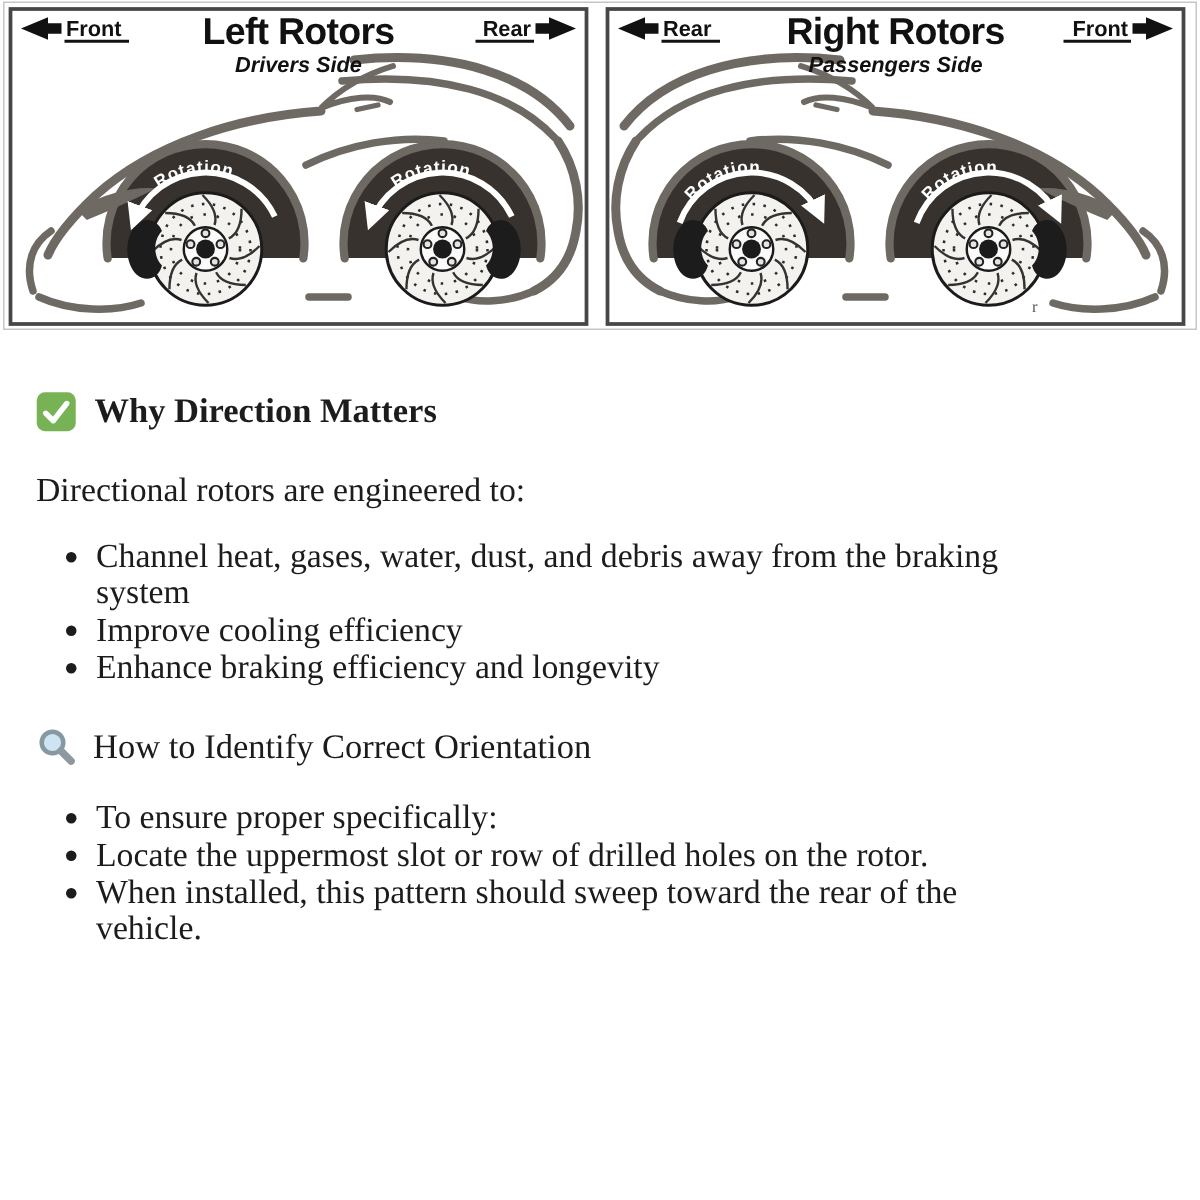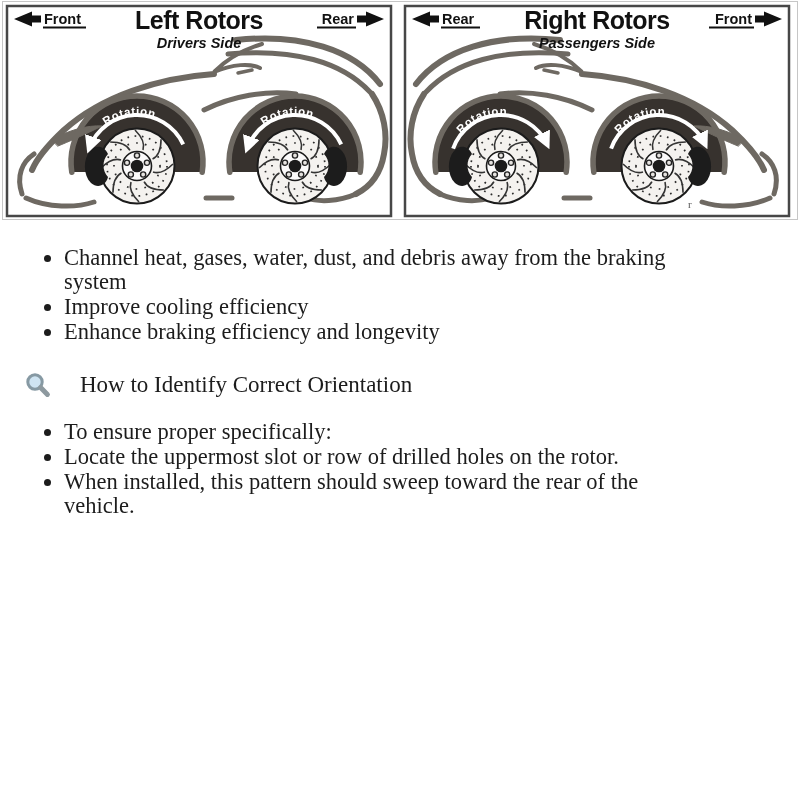--- a/index.html
+++ b/index.html
@@ -12,21 +12,21 @@
   p.intro {
     font-size:22.5px; line-height:36px; margin:16px 0 24px 0;
     max-width:730px;
   }
 
   h2.section-heading {
     display:flex; align-items:center; gap:12px;
     font-size:23px; line-height:30px; margin:26px 0 20px 0;
     font-weight:bold;
   }
-  h2.section-heading.regular { font-weight:normal; gap:28px;text-align:right; }
+  h2.section-heading.regular { font-weight:normal; gap:10px;text-align:right; }
 
   p.lead { font-size:22.5px; line-height:36px; margin:20px 0 14px 0; }
 
   ul.bullets { margin:14px 0 18px 0; padding-left:40px; }
   ul.bullets li {
     font-size:22.5px; line-height:24px; max-width:645px; margin:1px 0;
   }
 
   .emoji-box { flex:0 0 auto; display:inline-flex; }
 
@@ -148,21 +148,31 @@
       <path d="M 782,19 L 764,11.5 L 764,15.5 L 755,15.5 L 755,22.5 L 764,22.5 L 764,26.5 Z" fill="#111111"></path>
       <text x="688" y="208" font-size="11" fill="#555" font-family="Liberation Serif, serif">r</text>
     </g>
   </g>
 </svg>
 </figure>
 
 <div class="article">
 
 
+  <h2 class="section-heading">
+    <span class="emoji-box">
+      <svg width="27" height="27" viewBox="0 0 27 27">
+          <rect x="0.5" y="0.5" width="26" height="26" rx="5.5" fill="#77b255"></rect>
+          <path d="M 6.5,14.5 L 11.5,19.5 L 20.5,8" fill="none" stroke="#ffffff" stroke-width="3.6" stroke-linecap="round" stroke-linejoin="round"></path>
+        </svg>
+    </span>
+    <span>Why Direction Matters</span>
+  </h2>
 
+  <p class="lead">Directional rotors are engineered to:</p>
 
   <ul class="bullets">
     <li>Channel heat, gases, water, dust, and debris away from the braking system</li>
     <li>Improve cooling efficiency</li>
     <li>Enhance braking efficiency and longevity</li>
   </ul>
 
   <h2 class="section-heading regular">
     <span class="emoji-box">
       <svg width="28" height="28" viewBox="0 0 28 28">

